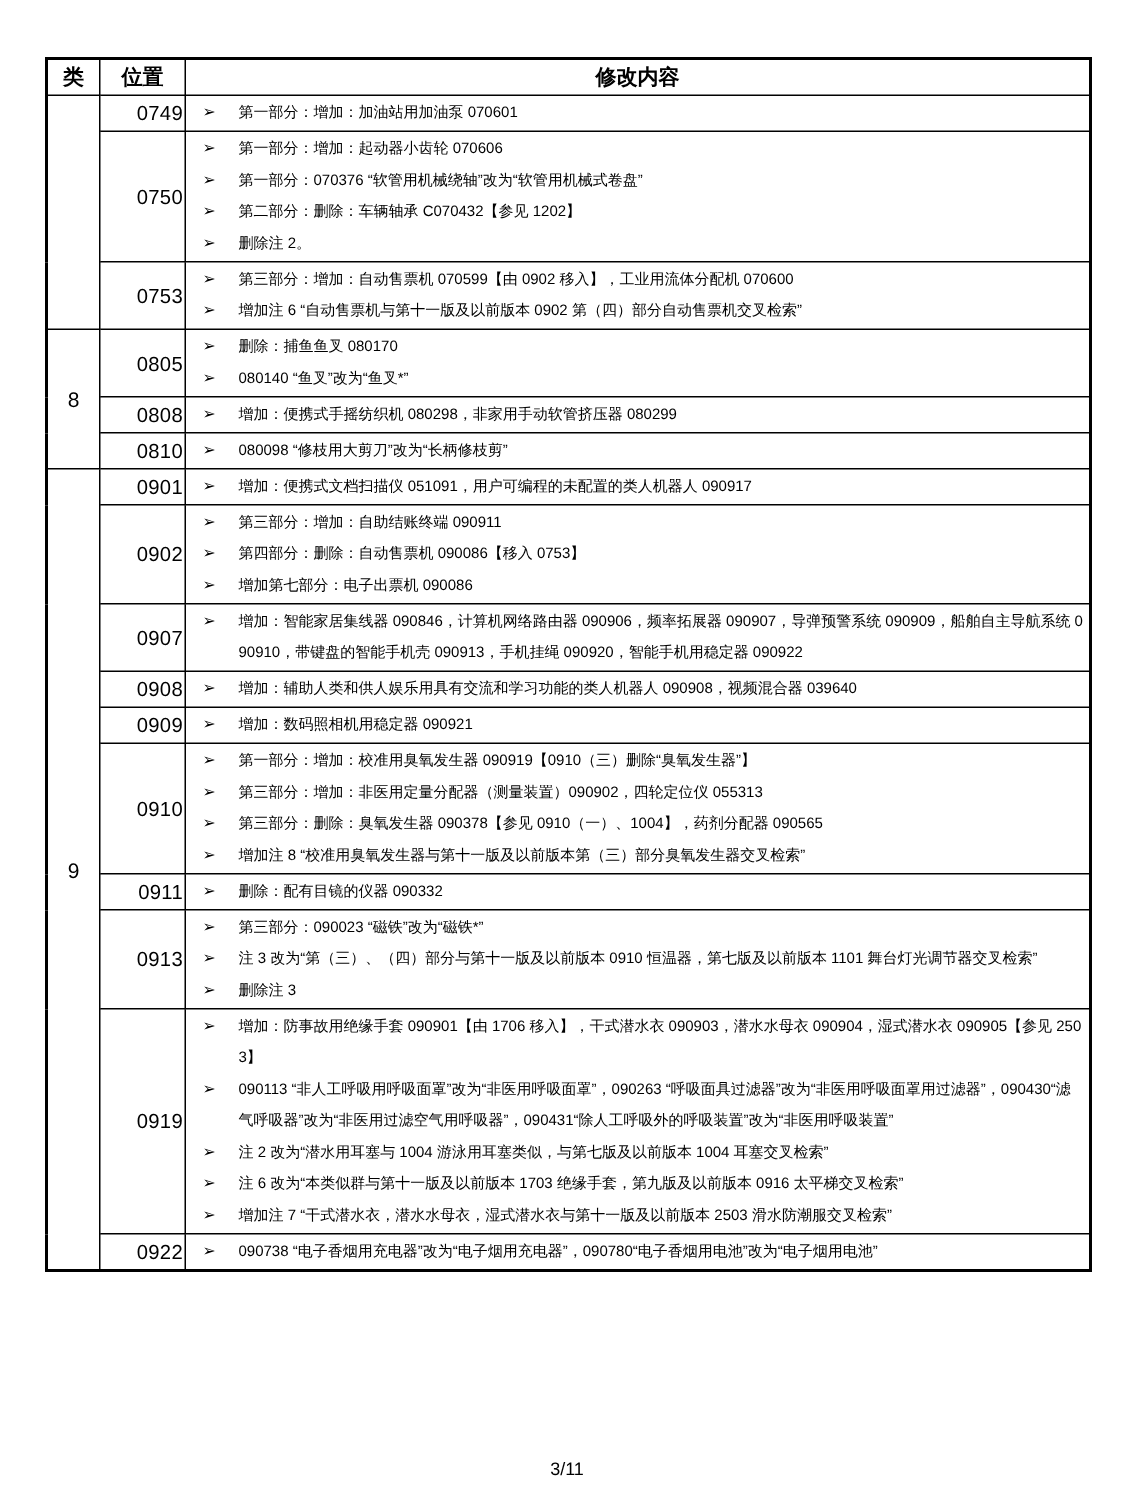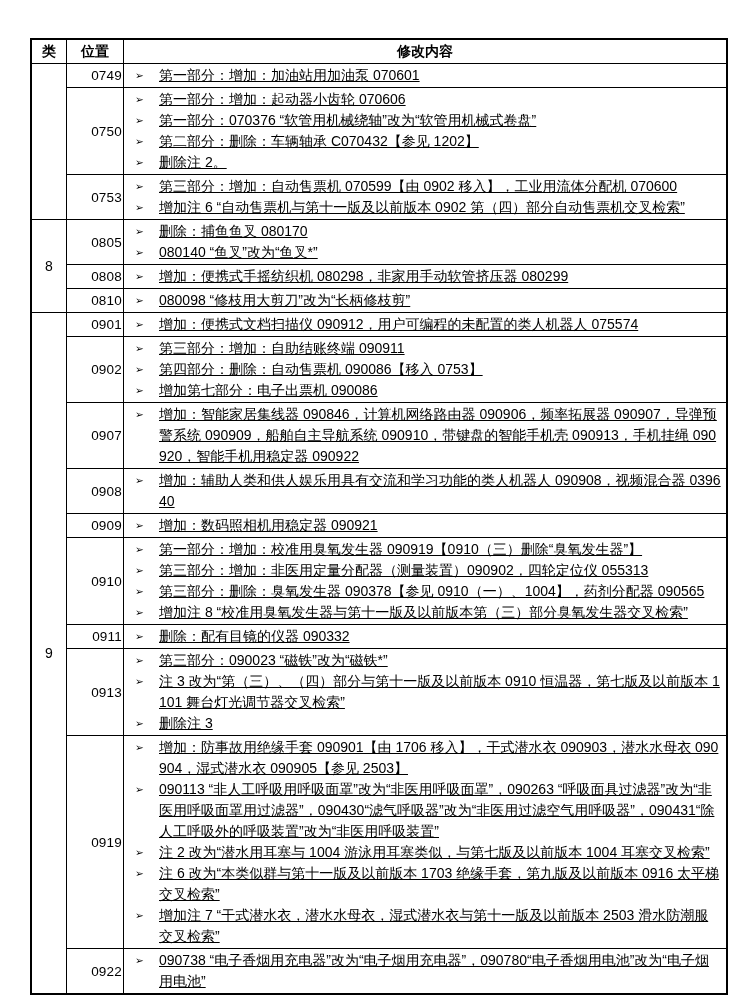--- a/index.html
+++ b/index.html
@@ -35,23 +35,22 @@
     letter-spacing:0.2px;
   }
   td.content-cell { padding:1px 4px 1px 0; }
 
   .item { display:flex; align-items:flex-start; }
   .arrow {
     flex:none; width:24px; padding-left:11px;
     font-size:10.5px; line-height:21px;
   }
   .item-text {
-    flex:1; font-size:14px; line-height:21px;
+    flex:1; font-size:10px; line-height:21px;
     word-break:break-all;
-    text-decoration:underline;
   }
 
   .page-num {
     position:absolute; left:0; top:972px; width:756px;
     text-align:center; font-size:12px;
   }
 </style>
 </head>
 <body>
 
@@ -141,21 +140,21 @@
               <span class="item-text">080098 “修枝用大剪刀”改为“长柄修枝剪”</span>
             </div>
           </td>
         </tr>
         <tr>
           <td class="class-cell" rowspan="10">9</td>
           <td class="pos-cell">0901</td>
           <td class="content-cell">
             <div class="item">
               <span class="arrow">➢</span>
-              <span class="item-text">增加：便携式文档扫描仪 090912，用户可编程的未配置的类人机器人 075574</span>
+              <span class="item-text">增加：便携式文档扫描仪 051091，用户可编程的未配置的类人机器人 090917</span>
             </div>
           </td>
         </tr>
         <tr>
           <td class="pos-cell">0902</td>
           <td class="content-cell">
             <div class="item">
               <span class="arrow">➢</span>
               <span class="item-text">第三部分：增加：自助结账终端 090911</span>
             </div>
@@ -273,14 +272,15 @@
           <td class="content-cell">
             <div class="item">
               <span class="arrow">➢</span>
               <span class="item-text">090738 “电子香烟用充电器”改为“电子烟用充电器”，090780“电子香烟用电池”改为“电子烟用电池”</span>
             </div>
           </td>
         </tr>
       </tbody>
   </table>
 
+  <div class="page-num">3/11</div>
 
 </div>
 
 </body></html>

